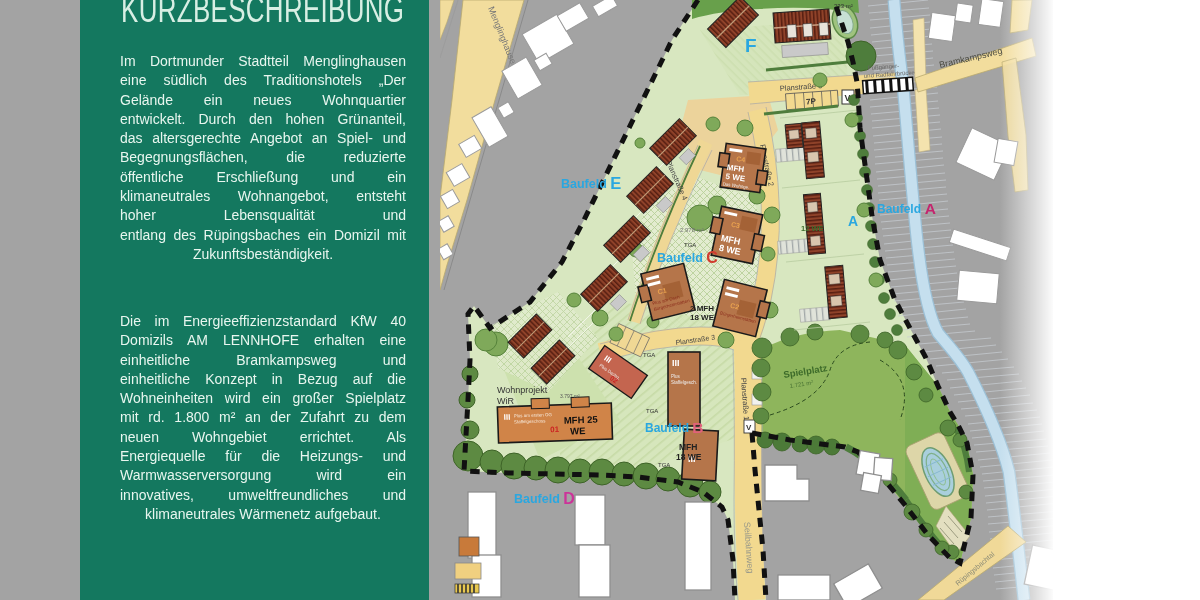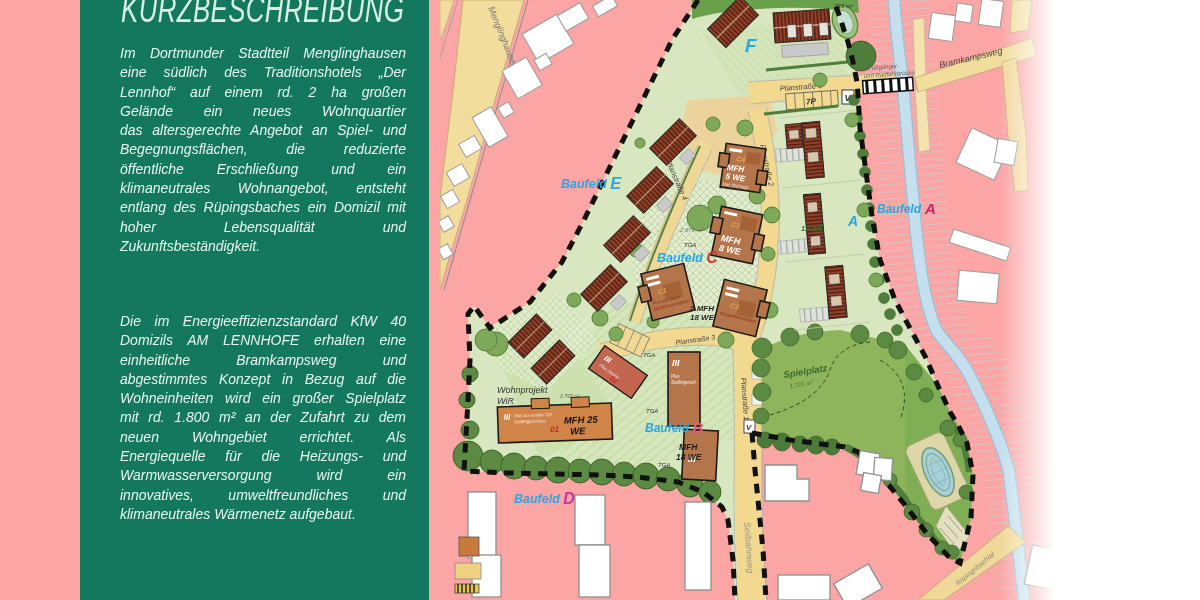--- a/index.html
+++ b/index.html
@@ -1,49 +1,49 @@
 <!DOCTYPE html>
 <html><head>
 <meta charset="utf-8">
 <style>
 html,body{margin:0;padding:0;}
-#stage{position:relative;width:1200px;height:600px;background:#fca5a5;overflow:hidden;font-family:"Liberation Sans",sans-serif;font-style:italic;}
+#stage{position:relative;width:1200px;height:600px;background:#a3a3a3;overflow:hidden;font-family:"Liberation Sans",sans-serif;}
 #panel{position:absolute;left:80px;top:0;width:349px;height:600px;background:#14785f;}
 #title{position:absolute;left:41px;top:-11px;font-size:37px;font-weight:400;line-height:42px;color:#d8efe4;transform:scaleX(0.70);transform-origin:0 0;white-space:nowrap;letter-spacing:0.5px;}
 .para{position:absolute;left:40px;width:286px;color:#e8f6ef;font-size:14px;line-height:19.3px;}
 .ln{text-align:justify;height:19.3px;overflow:visible;}
 .ln::after{content:"";display:inline-block;width:100%;height:0;}
-.last{text-align:left;height:19.3px;}
-#p1{top:44px;}
+.last{text-align:center;height:19.3px;}
+#p1{top:52px;}
 #p2{top:312px;}
 #map{position:absolute;left:440px;top:0;}
 </style>
 </head>
 <body>
 <div id="stage">
   <div id="panel">
     <div id="title">KURZBESCHREIBUNG</div>
     <div class="para" id="p1">
       <div class="ln">Im Dortmunder Stadtteil Menglinghausen</div>
       <div class="ln">eine südlich des Traditionshotels „Der</div>
-      <div class="ln">Lennhof“ auf einem rd. 2 ha großen</div>
       <div class="ln">Gelände ein neues Wohnquartier</div>
+      <div class="ln">entwickelt. Durch den hohen Grünanteil,</div>
       <div class="ln">das altersgerechte Angebot an Spiel- und</div>
       <div class="ln">Begegnungsflächen, die reduzierte</div>
       <div class="ln">öffentliche Erschließung und ein</div>
       <div class="ln">klimaneutrales Wohnangebot, entsteht</div>
+      <div class="ln">hoher Lebensqualität und</div>
       <div class="ln">entlang des Rüpingsbaches ein Domizil mit</div>
-      <div class="ln">hoher Lebensqualität und</div>
       <div class="last">Zukunftsbeständigkeit.</div>
     </div>
     <div class="para" id="p2">
       <div class="ln">Die im Energieeffizienzstandard KfW 40</div>
       <div class="ln">Domizils AM LENNHOFE erhalten eine</div>
       <div class="ln">einheitliche Bramkampsweg und</div>
-      <div class="ln">abgestimmtes Konzept in Bezug auf die</div>
+      <div class="ln">einheitliche Konzept in Bezug auf die</div>
       <div class="ln">Wohneinheiten wird ein großer Spielplatz</div>
       <div class="ln">mit rd. 1.800 m² an der Zufahrt zu dem</div>
       <div class="ln">neuen Wohngebiet errichtet. Als</div>
       <div class="ln">Energiequelle für die Heizungs- und</div>
       <div class="ln">Warmwasserversorgung wird ein</div>
       <div class="ln">innovatives, umweltfreundliches und</div>
       <div class="last">klimaneutrales Wärmenetz aufgebaut.</div>
     </div>
   </div>
   <svg id="map" width="760" height="600" viewBox="440 0 760 600">

